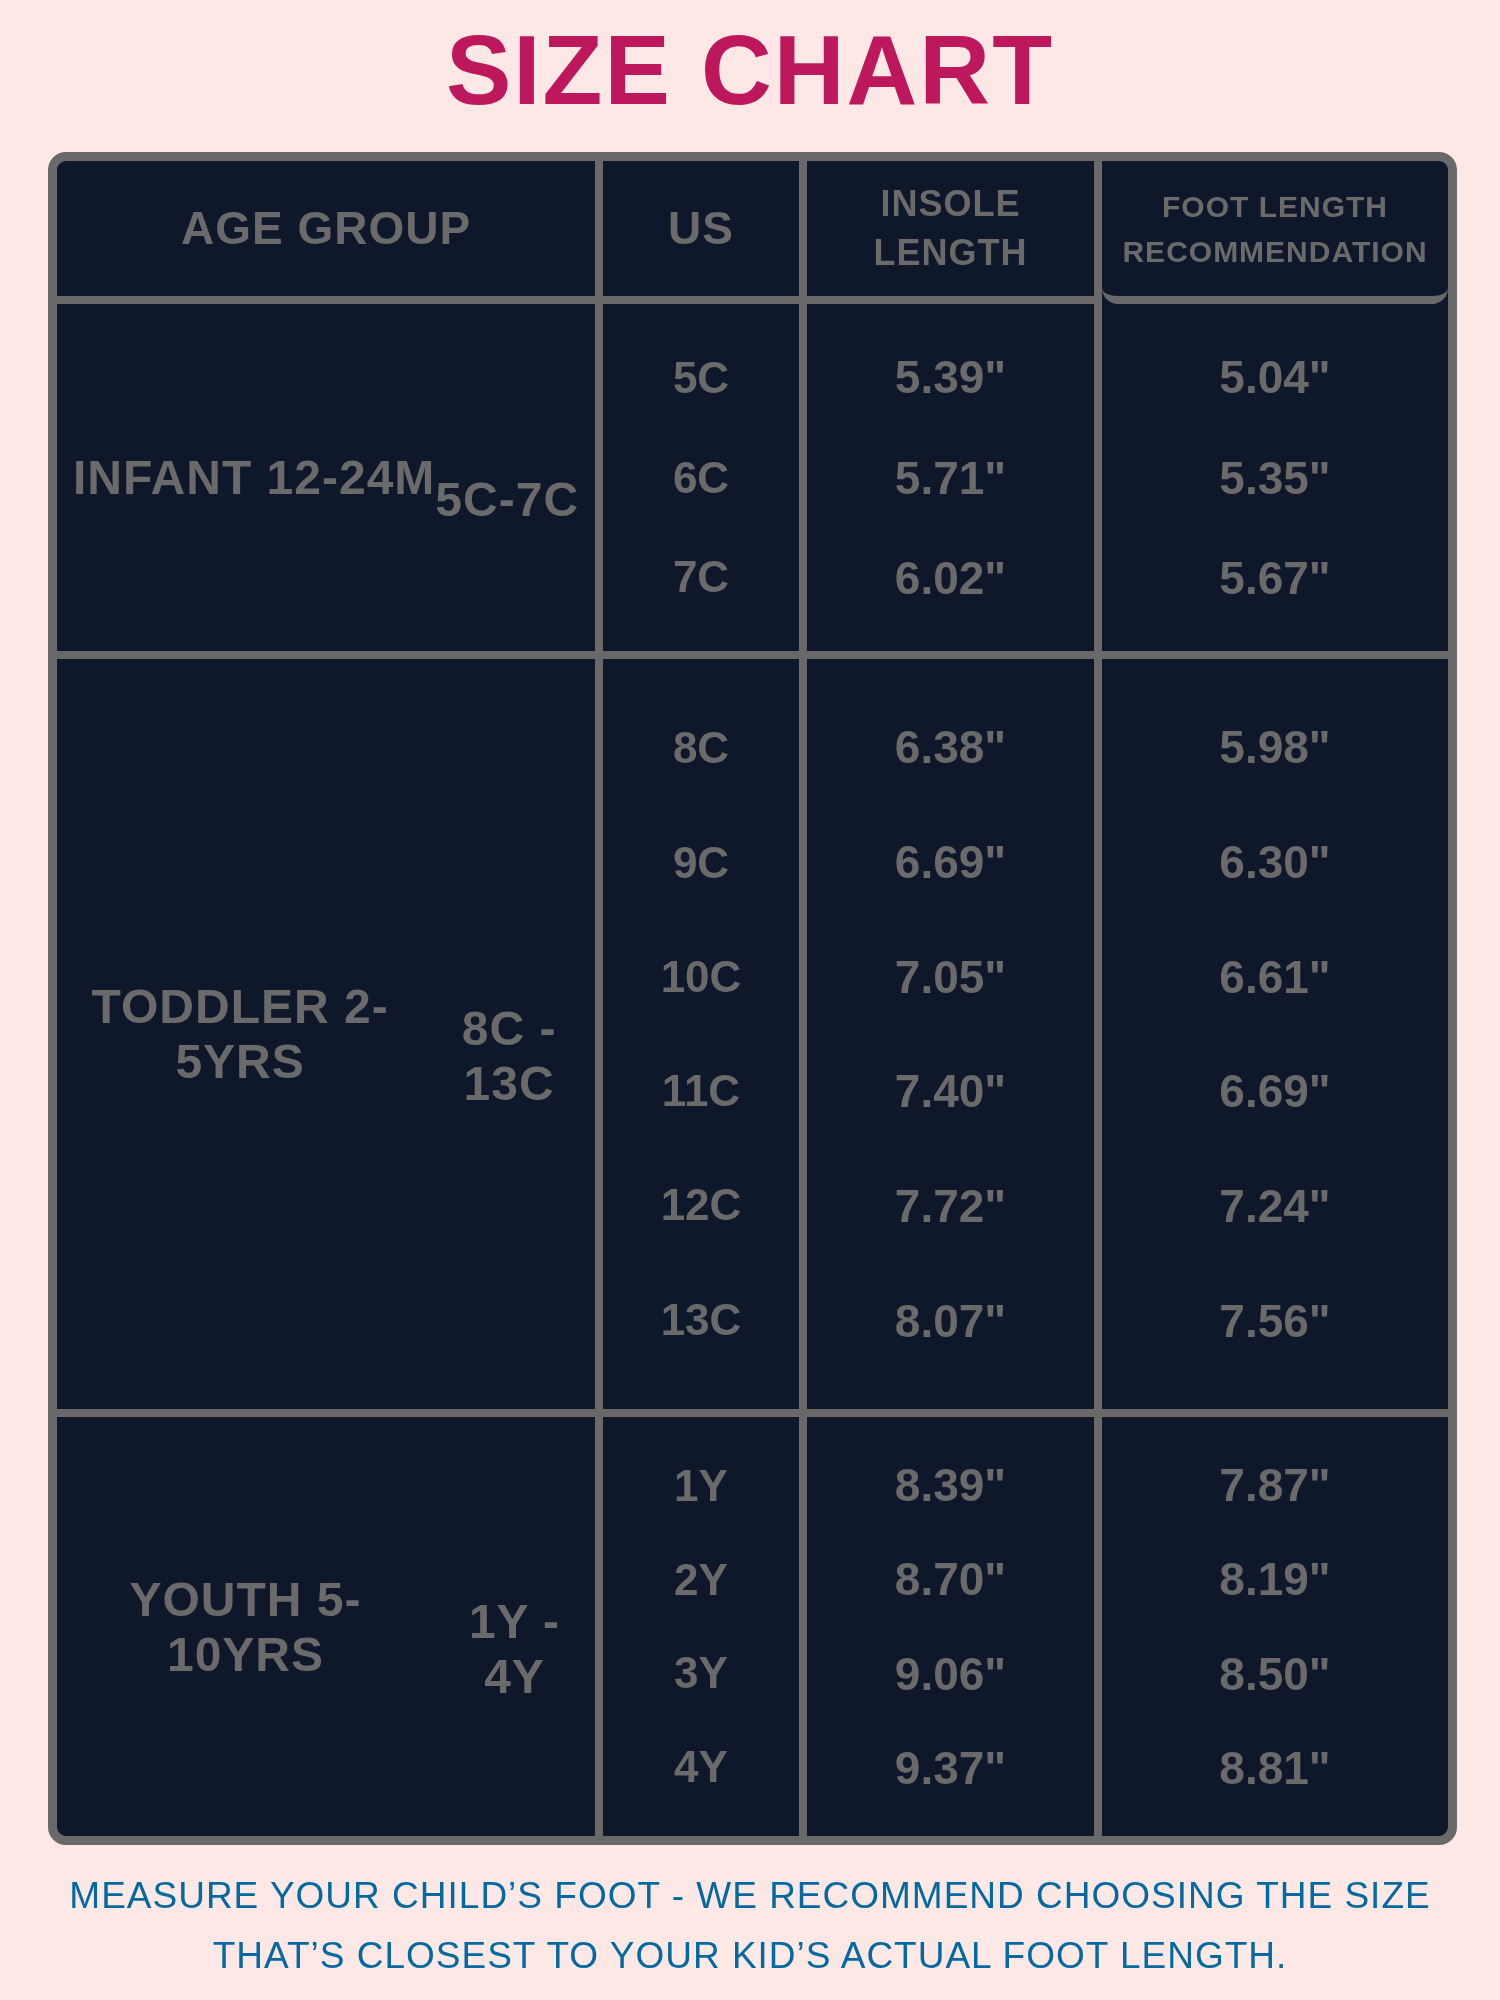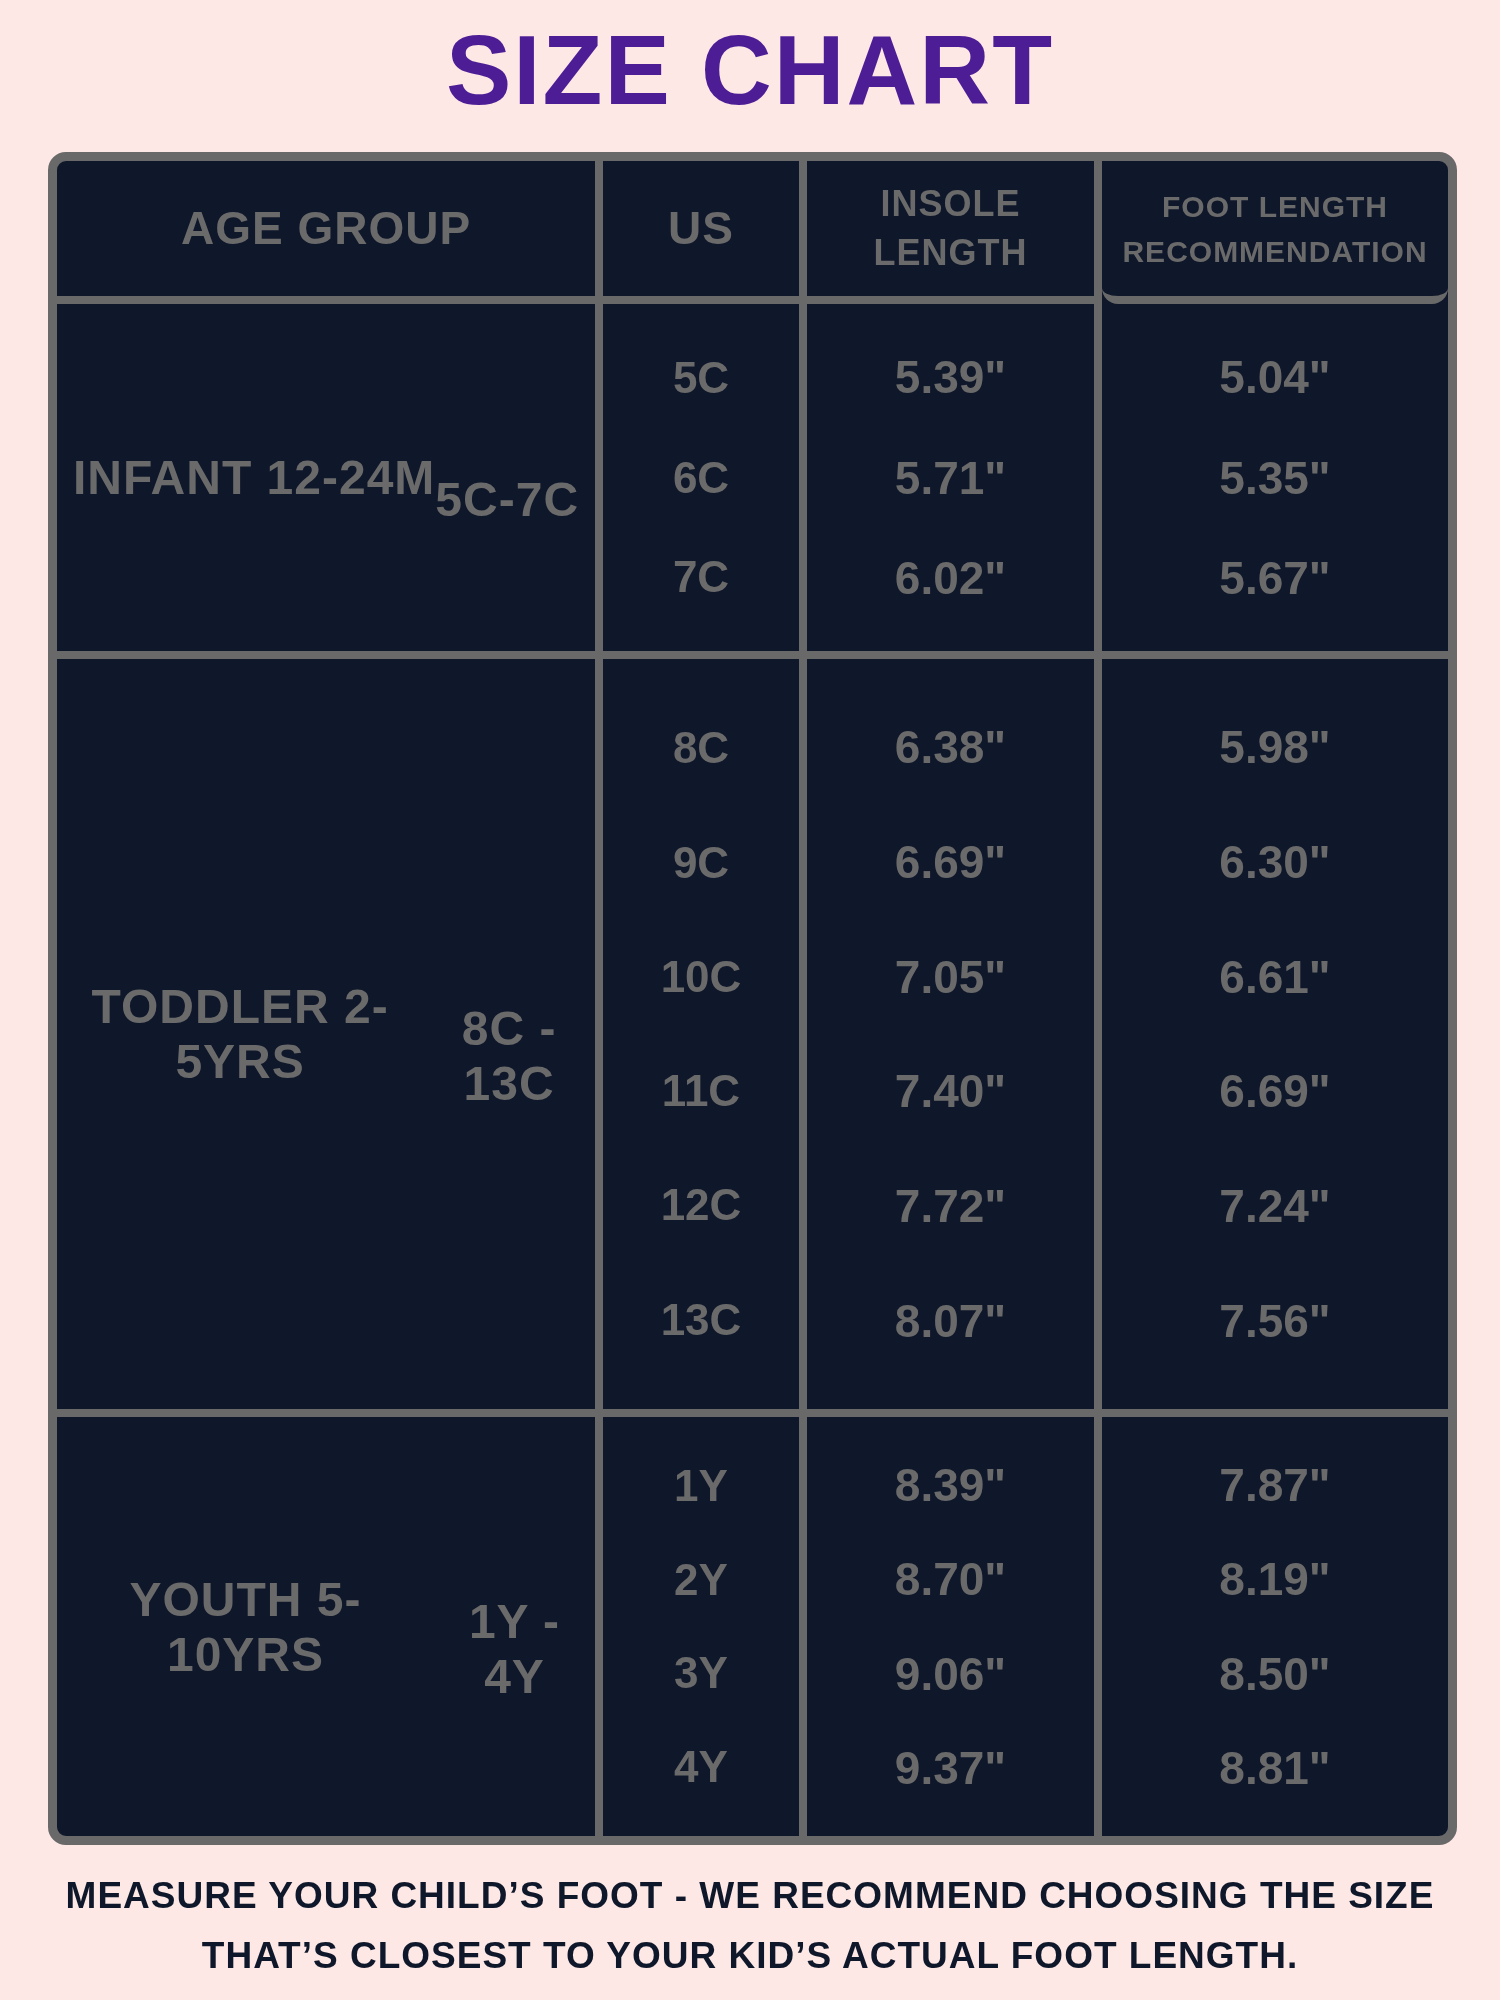--- a/index.html
+++ b/index.html
@@ -9,21 +9,21 @@
     font-family: "Liberation Sans", sans-serif;
     color: #6a6a6a;
     -webkit-font-smoothing: antialiased;
   }
   .page { position: relative; width: 1500px; height: 2000px; overflow: hidden; }
 
   .title {
     position: absolute; top: 14px; left: 0; width: 100%;
     margin: 0; text-align: center;
     font-size: 98px; font-weight: 700; letter-spacing: 2px;
-    color: #4c1d95;
+    color: #be185d;
   }
 
   .size-table {
     position: absolute; left: 48px; top: 152px;
     width: 1409px; height: 1693px;
     box-sizing: border-box;
     background: #0f172a;
     border: 9px solid #696969;
     border-radius: 18px;
     display: grid;
@@ -55,22 +55,22 @@
     width: 100%; height: 100%;
     font-weight: 700;
   }
   .stack.us-col     { font-size: 44px; }
   .stack.values-col { font-size: 46px; }
   .stack span { display: block; }
 
   .footer {
     position: absolute; top: 1866px; left: 0; width: 100%;
     text-align: center;
-    font-size: 37px; font-weight: 700; letter-spacing: 1px;
-    line-height: 1.62; color: #0f172a;
+    font-size: 37px; font-weight: 400; letter-spacing: 1px;
+    line-height: 1.62; color: #0369a1;
   }
 </style>
 </head>
 <body>
 
 <div class="page">
 
   <h1 class="title">SIZE CHART</h1>
 
   <div class="size-table">

